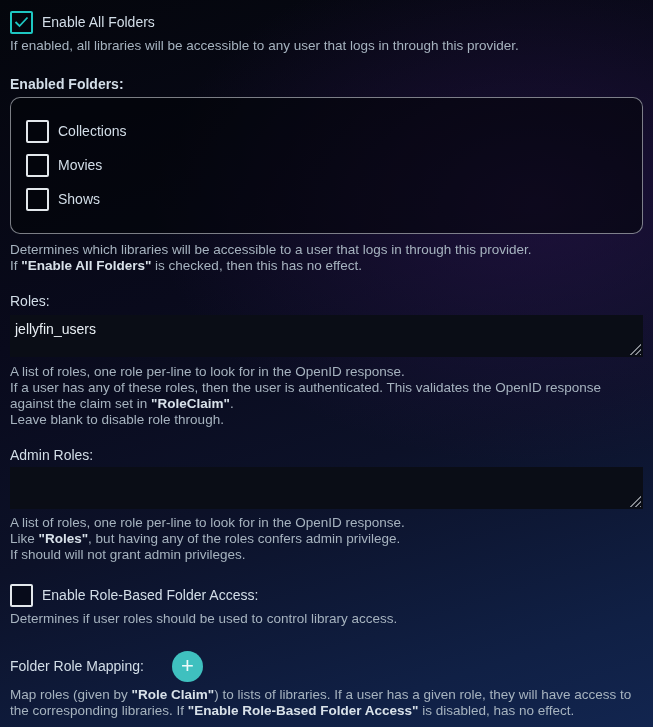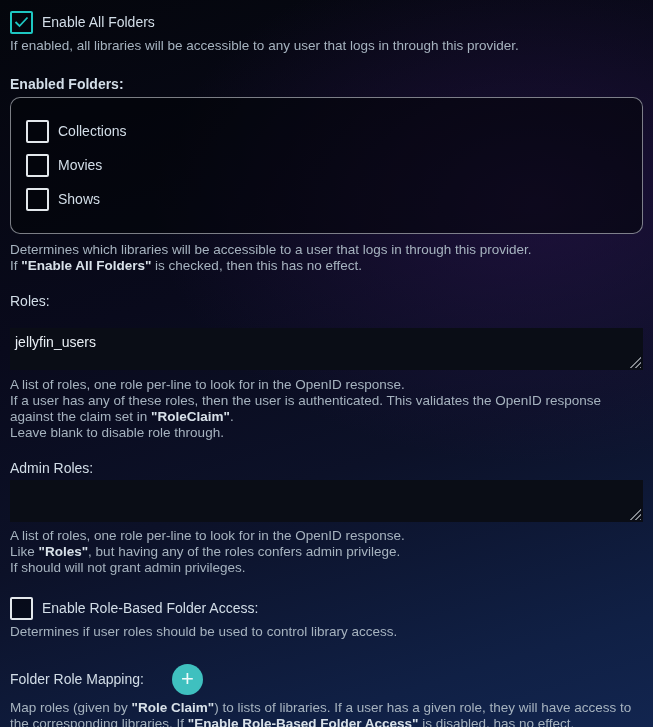--- a/index.html
+++ b/index.html
@@ -37,21 +37,21 @@
   .folders-box {
     margin-top: 5px;
     border: 1px solid rgba(222,228,233,0.55);
     border-radius: 10px;
     background: rgba(2,3,7,0.55);
     padding: 22px 24px 22px 15px;
     display: flex; flex-direction: column; gap: 11px;
   }
 
   
-  .textarea-wrap { position: relative; margin-top: 19px; }
+  .textarea-wrap { position: relative; margin-top: 6px; }
   textarea {
     display: block; width: 100%; height: 42px; box-sizing: border-box;
     background: #0a0d16; color: #e9eff4;
     border: none; outline: none; resize: none;
     font-family: "Liberation Sans", sans-serif; font-size: 14px;
     padding: 6px 5px; border-radius: 0;
   }
   .grip {
     position: absolute; right: 2px; bottom: 2px;
     width: 12px; height: 12px; pointer-events: none;

